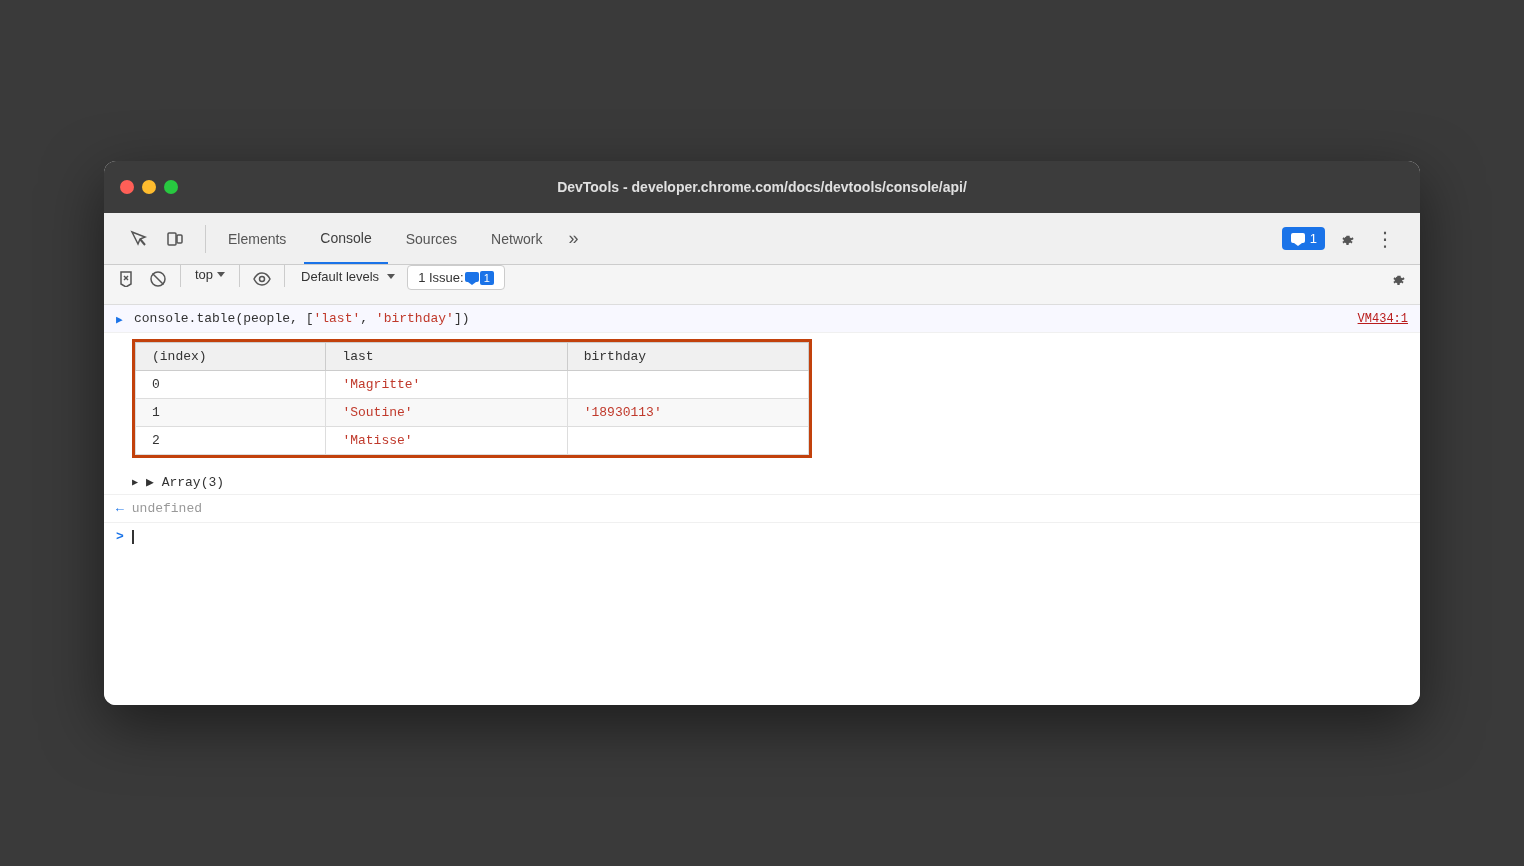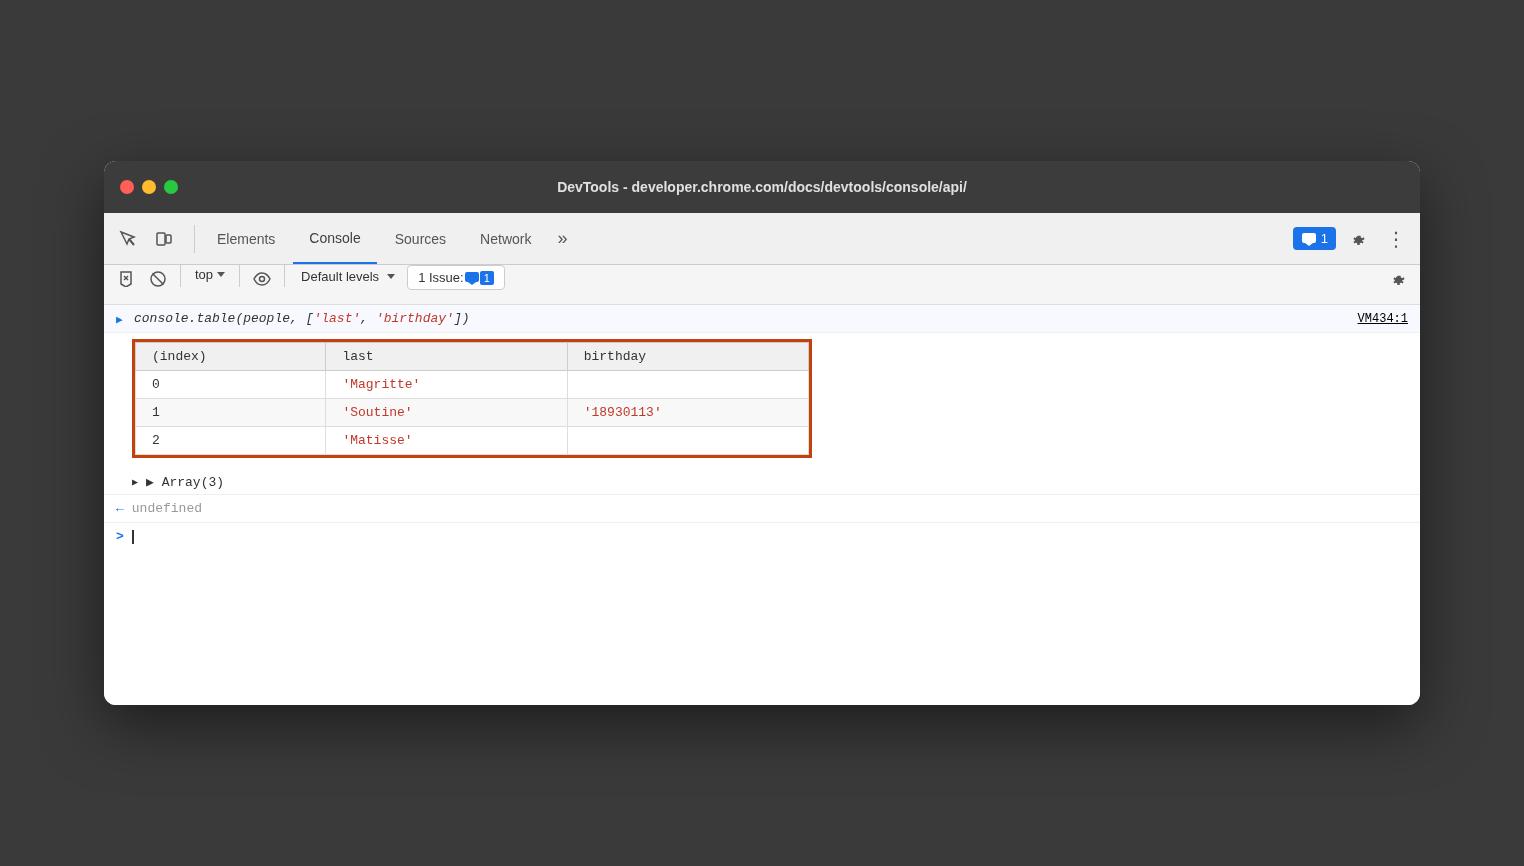--- a/index.html
+++ b/index.html
@@ -53,21 +53,21 @@
       white-space: nowrap;
     }
 
     
     .devtools-tabs {
       background: #f0f0f0;
       border-bottom: 1px solid #ccc;
       display: flex;
       align-items: center;
       height: 52px;
-      padding: 0 8px;
+      padding: 0 19px;
     }
 
     .tab-icons {
       display: flex;
       align-items: center;
       gap: 4px;
       margin-right: 8px;
     }
 
     .icon-btn {
@@ -270,26 +270,25 @@
       margin-right: 8px;
       cursor: pointer;
       font-size: 11px;
       padding-top: 1px;
       min-width: 10px;
     }
 
     .console-text {
       color: #333;
       flex: 1;
-      font-style: italic;
     }
 
     .console-string { color: #c0392b; }
     .console-vm-link {
-      color: #000000;
+      color: #b91c1c;
       text-decoration: underline;
       font-size: 12px;
       margin-left: auto;
       cursor: pointer;
     }
 
     
     .data-table-wrapper {
       margin: 2px 12px 4px 28px;
       border: 3px solid #c2410c;

